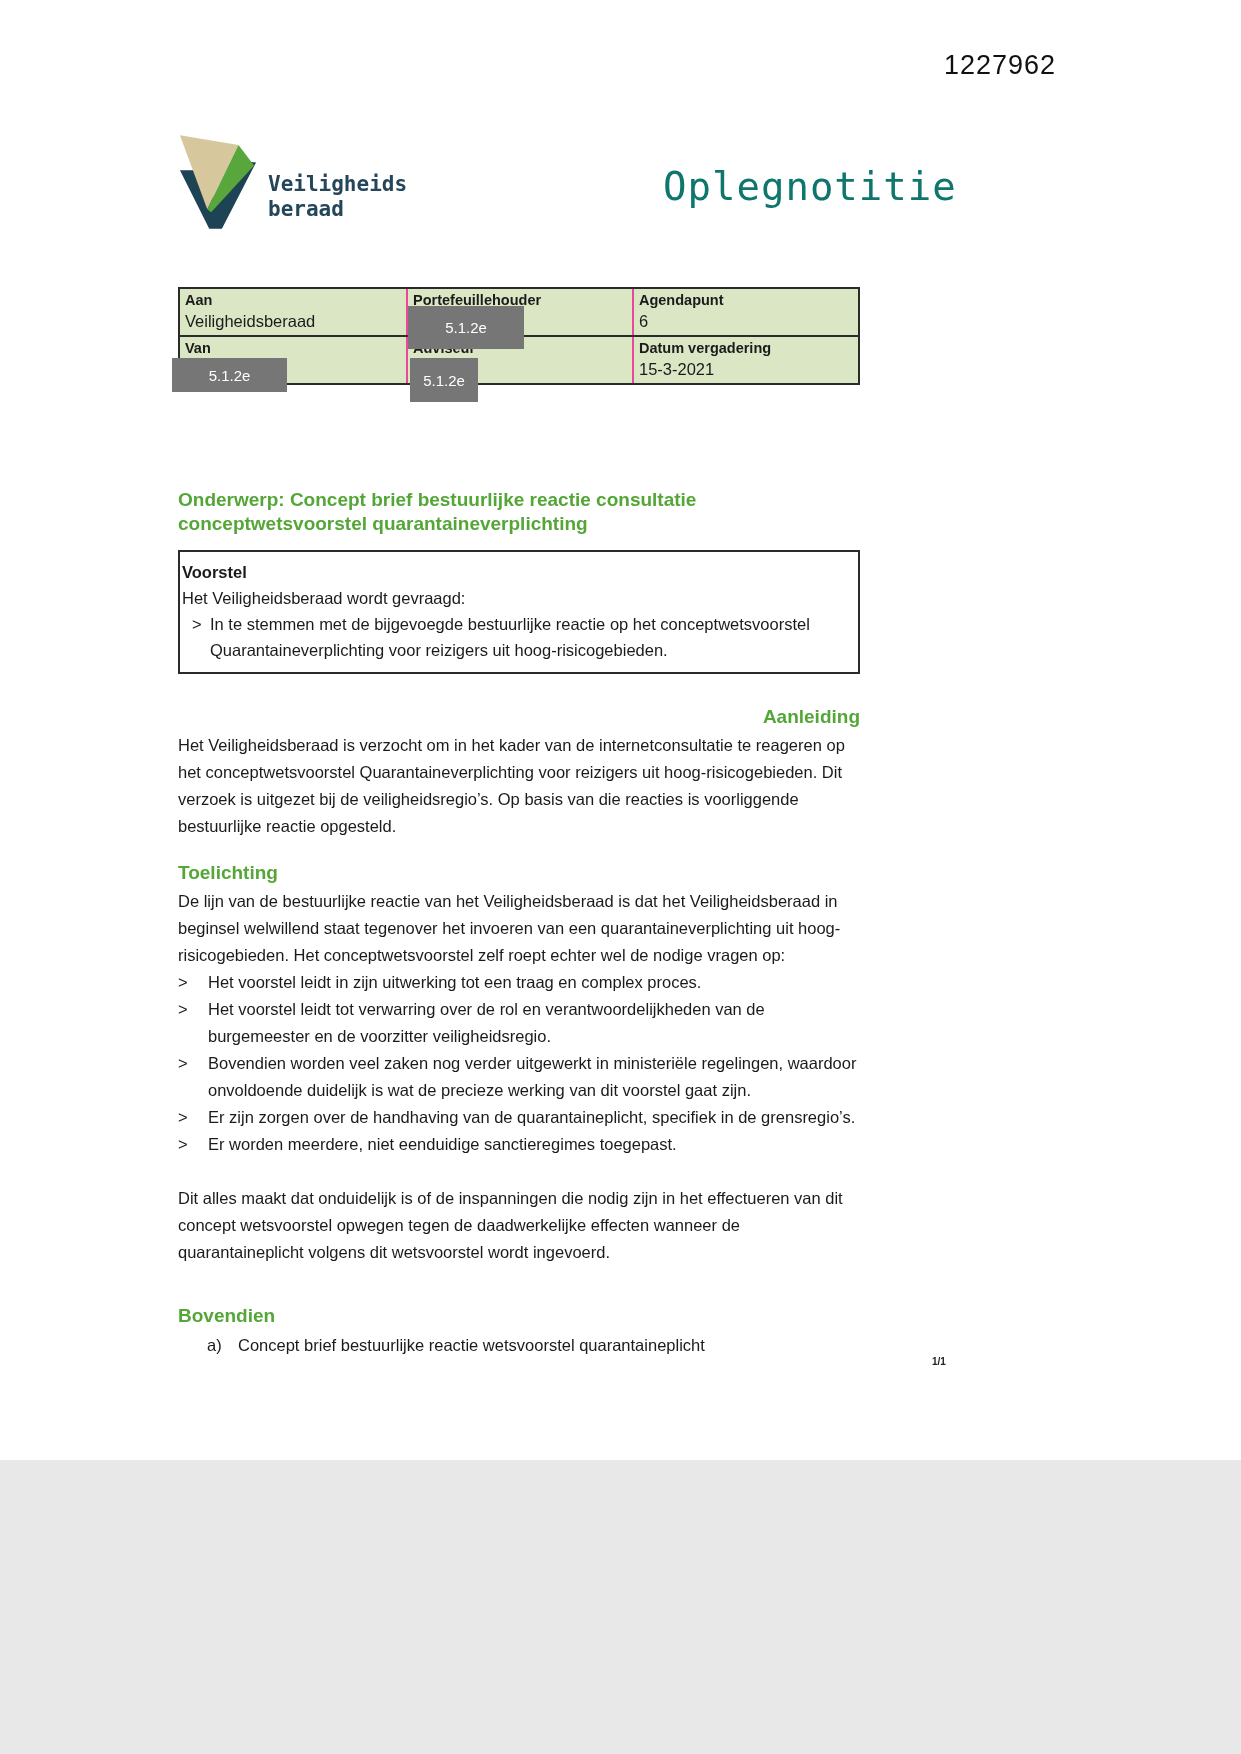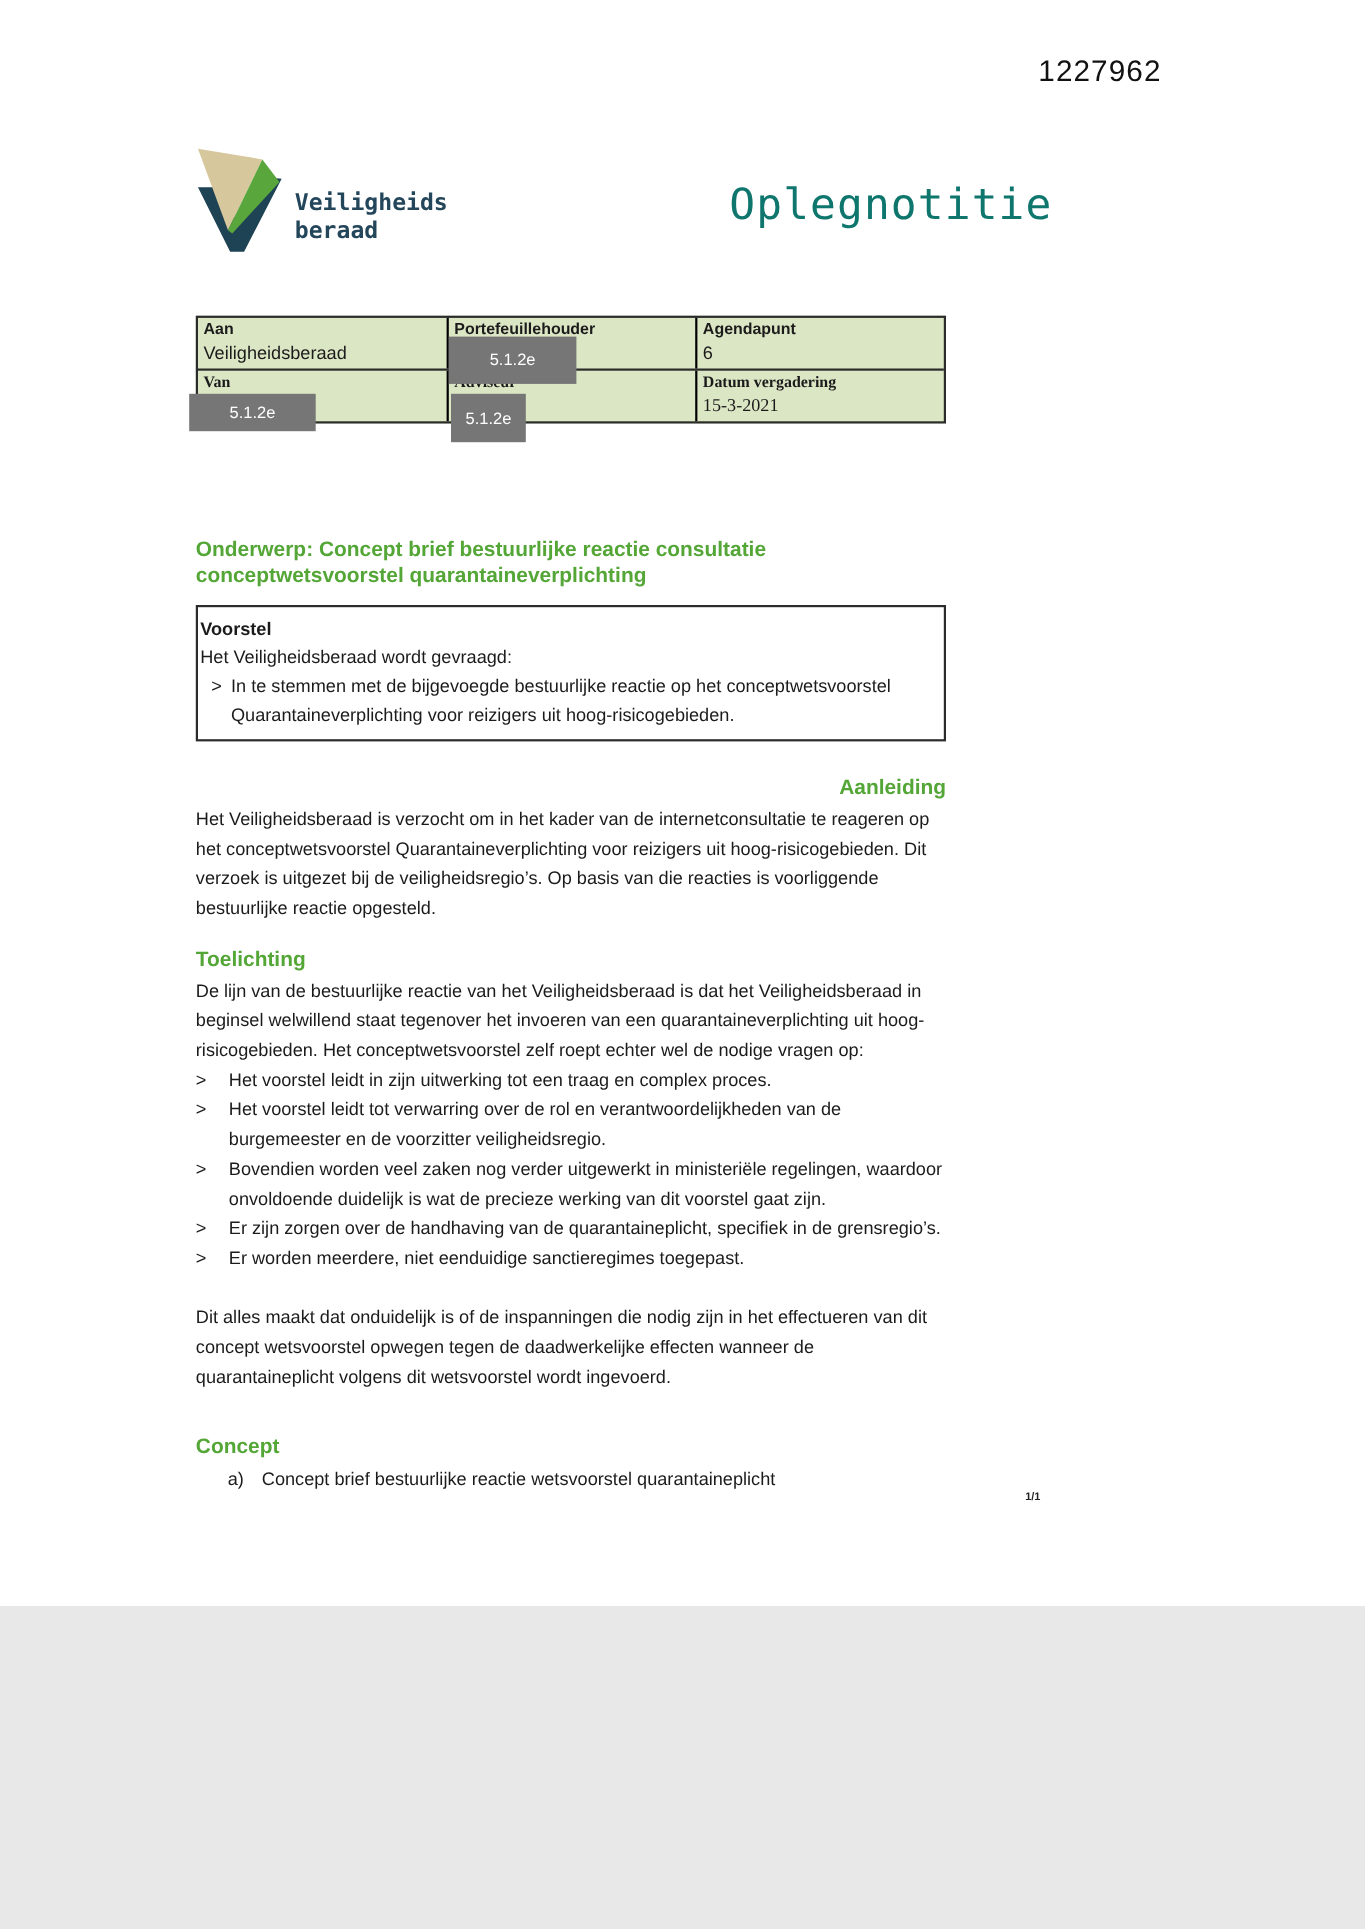--- a/index.html
+++ b/index.html
@@ -40,26 +40,26 @@
     position:absolute;left:178px;top:287px;width:682px;
     font-size:16.5px;line-height:27px;
   }
   
   .info-table{
     position:relative;
     border:2px solid #2b2b2b;
     background:#dbe6c4;
   }
   .info-row{display:flex;}
-  .info-row + .info-row{border-top:2px solid #2b2b2b;font-family:Liberation Serif, serif;}
+  .info-row + .info-row{border-top:2px solid #2b2b2b;}
   .info-cell{
     width:33.333%;box-sizing:border-box;
     padding:2px 6px 4px 5px;height:46px;
   }
-  .info-cell + .info-cell{border-left:2px solid #000000;}
+  .info-cell + .info-cell{border-left:2px solid #ec4899;}
   .info-label{display:block;font-weight:bold;font-size:14.5px;line-height:19px;}
   .info-value{display:block;font-size:16.5px;line-height:22px;}
   .redaction{
     position:absolute;
     background:#767676;color:#ffffff;
     font-size:15px;display:flex;align-items:center;justify-content:center;
     z-index:3;
   }
   .red-portefeuillehouder{left:228px;top:17px;width:116px;height:43px;}
   .red-van{left:-8px;top:69px;width:115px;height:34px;}
@@ -189,21 +189,21 @@
         <span class="b-text">Er zijn zorgen over de handhaving van de quarantaineplicht, specifiek in de grensregio’s.</span>
       </div>
       <div class="flex-bullet">
         <span class="marker">&gt;</span>
         <span class="b-text">Er worden meerdere, niet eenduidige sanctieregimes toegepast.</span>
       </div>
     </div>
 
     <p class="para closing">Dit alles maakt dat onduidelijk is of de inspanningen die nodig zijn in het effectueren van dit concept wetsvoorstel opwegen tegen de daadwerkelijke effecten wanneer de quarantaineplicht volgens dit wetsvoorstel wordt ingevoerd.</p>
 
-    <p class="h-green sec-bijlagen">Concept</p>
+    <p class="h-green sec-bijlagen">Bovendien</p>
     <div class="bijlagen-item">
       <span class="marker">a)</span>
       <span class="b-text">Concept brief bestuurlijke reactie wetsvoorstel quarantaineplicht</span>
     </div>
 
   </div>
 
   <div class="page-number">1/1</div>
 
 </div>

